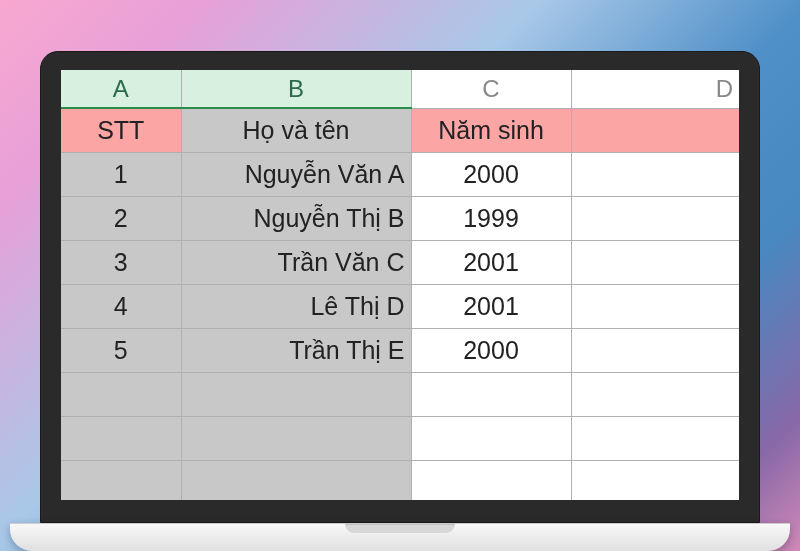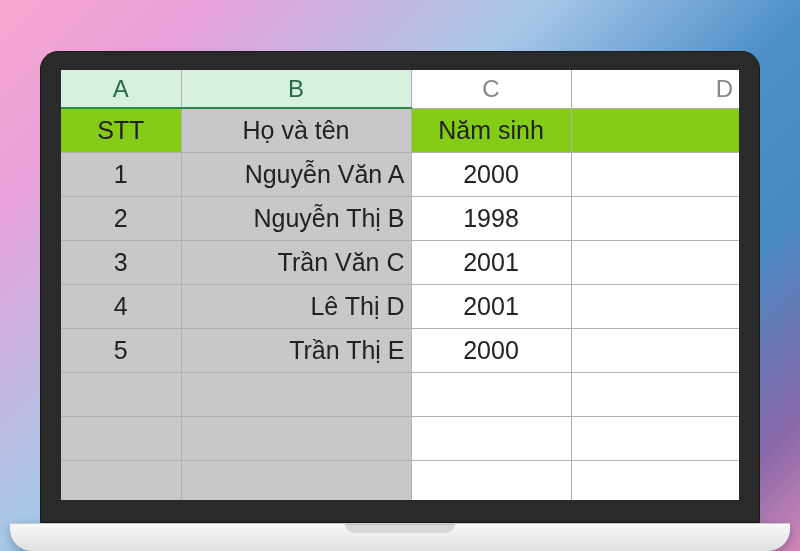--- a/index.html
+++ b/index.html
@@ -74,21 +74,21 @@
       color: #2a6a4a;
       border-bottom: 2px solid #2a8a4a;
     }
     .col-a { width: 120px; }
     .col-b { width: 230px; }
     .col-c { width: 160px; }
     .col-d { width: auto; text-align: right !important; }
     .sel-cell { background: #c8c8c8; }
     .center { text-align: center; }
     .left { text-align: right; }
-    .hdr-row td { background: #84cc16; }
+    .hdr-row td { background: #fca5a5; }
     .hdr-row td.sel-cell { background: #c8c8c8; text-align: center; }
     .empty-cell { background: #fff; }
     .sheet thead th:first-child { border-left: none; }
     .sheet td:first-child { border-left: none; }
     .sheet thead th:last-child { border-right: none; }
     .sheet td:last-child { border-right: none; }
     .sheet thead th { border-top: none; }
   </style>
 </head>
 <body>
@@ -114,21 +114,21 @@
           </tr>
           <tr>
             <td class="center sel-cell">1</td>
             <td class="left sel-cell">Nguyễn Văn A</td>
             <td class="center">2000</td>
             <td class="empty-cell"></td>
           </tr>
           <tr>
             <td class="center sel-cell">2</td>
             <td class="left sel-cell">Nguyễn Thị B</td>
-            <td class="center">1998</td>
+            <td class="center">1999</td>
             <td class="empty-cell"></td>
           </tr>
           <tr>
             <td class="center sel-cell">3</td>
             <td class="left sel-cell">Trần Văn C</td>
             <td class="center">2001</td>
             <td class="empty-cell"></td>
           </tr>
           <tr>
             <td class="center sel-cell">4</td>

